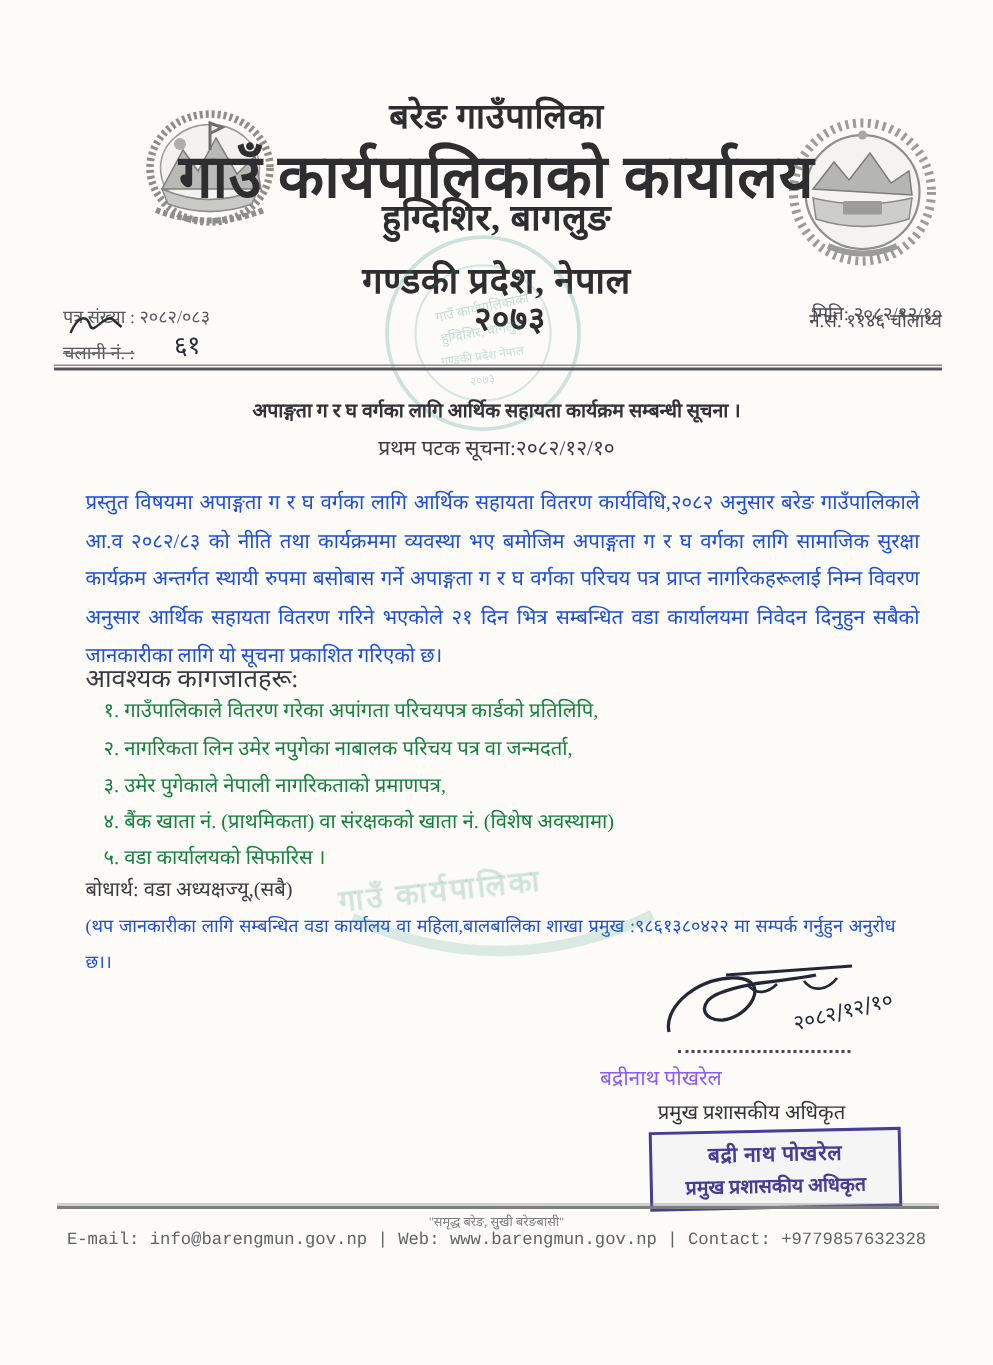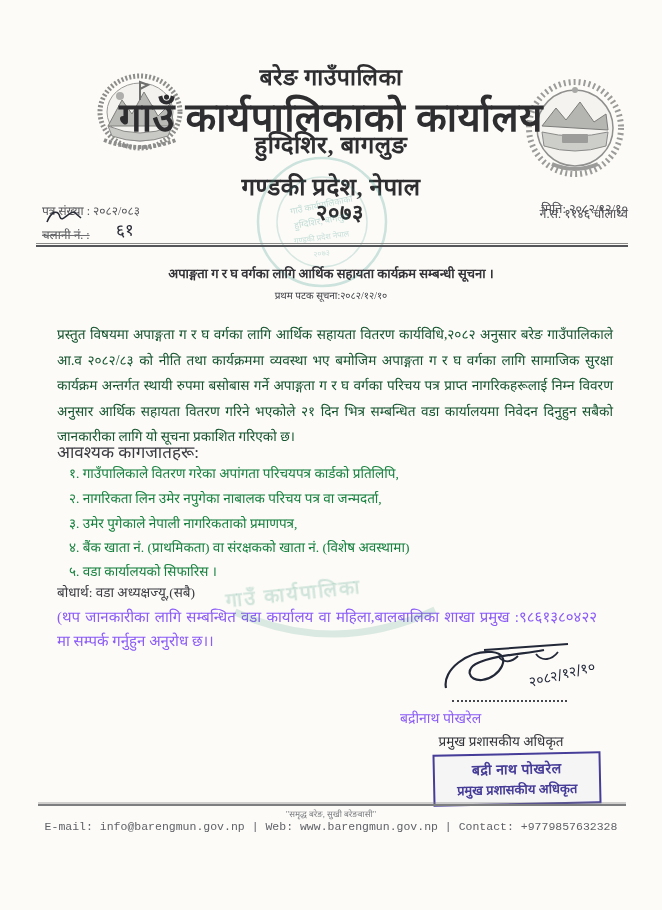--- a/index.html
+++ b/index.html
@@ -37,28 +37,28 @@
   .refR2{top:205px;}
   
   .rule-top1{left:36px;right:34px;top:243px;height:1px;background:#8a8a88;}
   .rule-top2{left:36px;right:34px;top:245px;height:2px;background:#55565a;}
   
   .stamp-top{left:252px;top:150px;opacity:.55;}
   .stamp-mid{left:225px;top:575px;opacity:.8;}
   .wm-text{color:rgba(58,150,120,.28);font-weight:bold;font-size:20px;transform:rotate(-6deg);letter-spacing:2px;filter:blur(.4px);}
   
   .subject{left:0;right:0;top:264px;text-align:center;font-size:13px;font-weight:bold;color:#333338;}
-  .subject2{left:0;right:0;top:288px;text-align:center;font-size:10px;color:#3c3d42;}
+  .subject2{left:0;right:0;top:288px;text-align:center;font-size:14px;color:#3c3d42;}
   
-  .body-par{left:57px;width:556px;top:322px;font-size:13.6px;line-height:25.5px;text-align:justify;color:#14532d;}
+  .body-par{left:57px;width:556px;top:322px;font-size:13.6px;line-height:25.5px;text-align:justify;color:#1d4ed8;}
   .doc-head{left:57px;top:440px;font-size:17px;color:#3a3b40;}
   .doc-item{left:57px;font-size:13.5px;color:#15803d;margin-left:12px;}
   .di0{top:464px;}.di1{top:489px;}.di2{top:514px;}.di3{top:538px;}.di4{top:562px;}
   .bod1{left:57px;top:583px;font-size:13.5px;color:#3a3b40;}
-  .bod2{left:57px;width:540px;top:605px;font-size:15px;line-height:24px;text-align:justify;color:#8b5cf6;}
+  .bod2{left:57px;width:540px;top:605px;font-size:12px;line-height:24px;text-align:justify;color:#1d4ed8;}
   
   .sig-svg{left:440px;top:640px;}
   .sig-date{left:528px;top:664px;font-size:14px;color:#23283a;transform:rotate(-14deg);font-family:"DejaVu Sans",sans-serif;}
   .sig-dots{left:452px;top:700px;width:115px;border-bottom:2px dotted #45474e;}
   .sig-name{left:400px;width:210px;top:708px;text-align:left;font-size:14px;color:#8b5cf6;}
   .sig-title{left:386px;width:230px;top:732px;text-align:center;font-size:13.5px;color:#323338;}
   .stamp-box{
     left:433px;top:753px;width:152px;padding:4px 6px 5px;
     border:2px solid #463d99;color:#463d99;text-align:center;
     transform:rotate(-1.2deg);font-weight:bold;background:rgba(70,61,153,.03);

